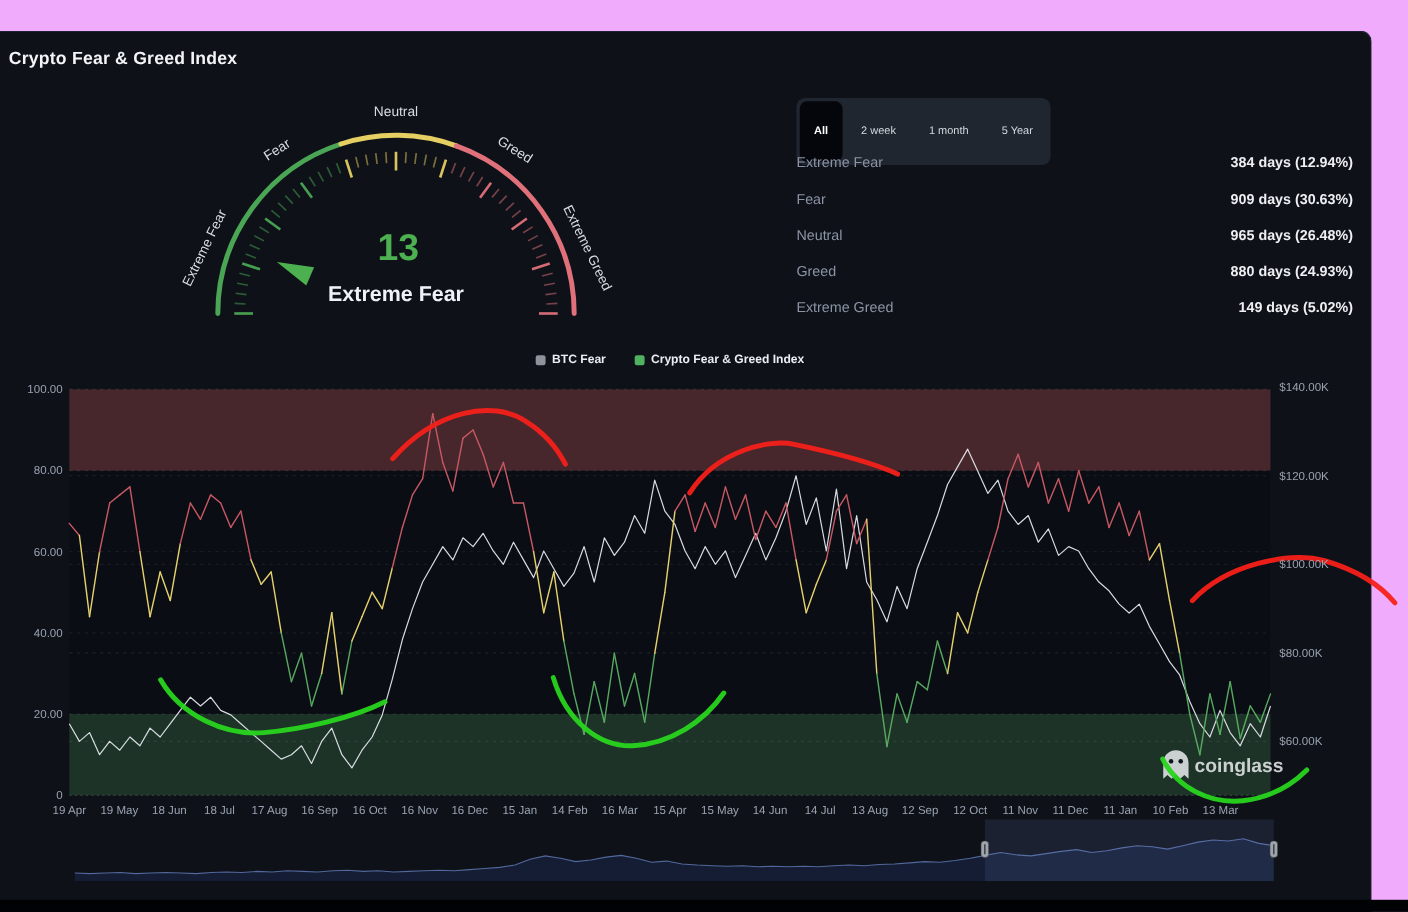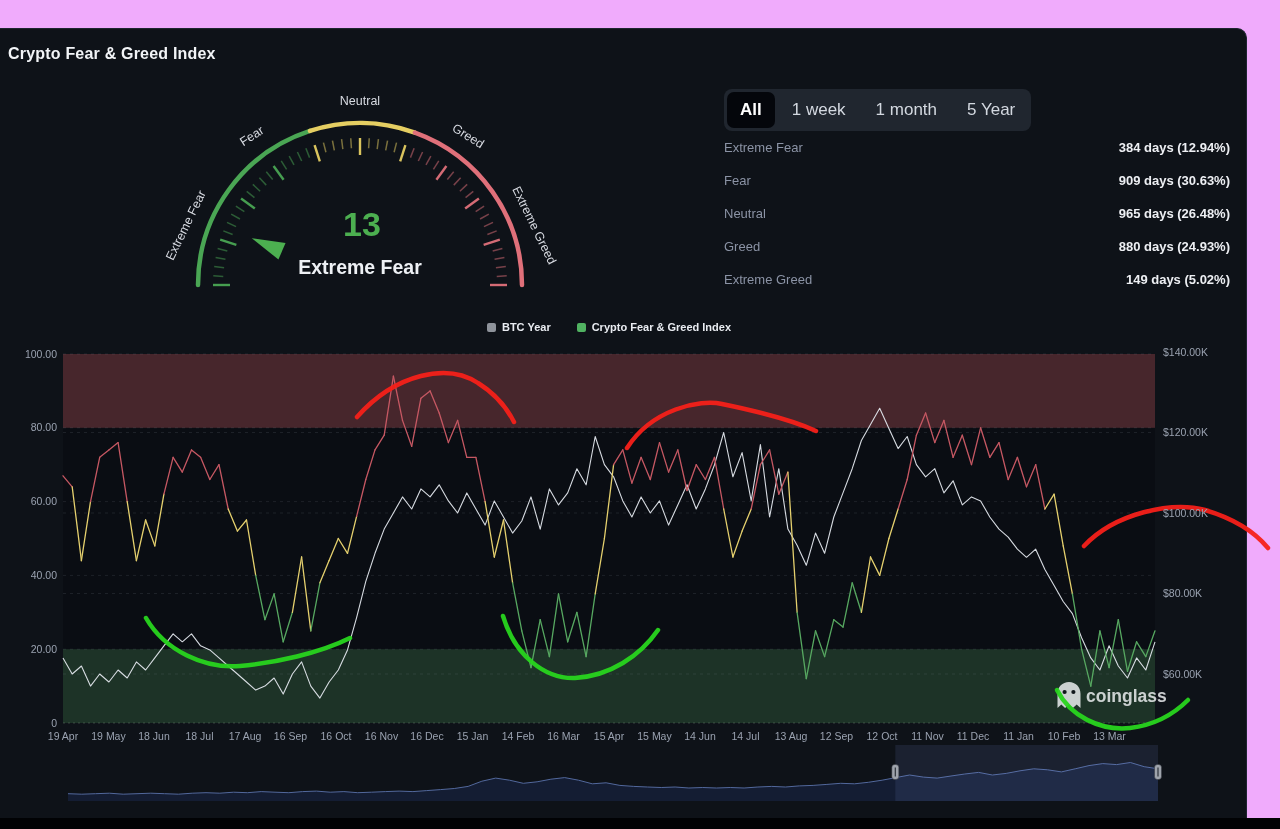--- a/index.html
+++ b/index.html
@@ -5,21 +5,21 @@
   html,body{margin:0;padding:0;background:#000;}
   .screen{position:relative;width:1280px;height:829px;background:#f0abfc;overflow:hidden;
           font-family:"Liberation Sans",sans-serif;}
   .panel{position:absolute;left:0;top:28px;width:1246px;height:801px;background:#0e1218;
          border:1px solid #1e2530;border-left:none;border-bottom:none;border-radius:0 10px 0 0;}
   .page-title{position:absolute;left:8px;top:16px;margin:0;font-size:16px;font-weight:bold;
               color:#f2f4f7;letter-spacing:.2px;}
   .gauge-wrap{position:absolute;left:150px;top:57px;width:420px;height:215px;}
   .tabs{position:absolute;left:724px;top:60px;display:inline-flex;align-items:center;gap:4px;
         background:#20262f;border-radius:8px;padding:3px;}
-  .tab{font-size:17px;color:#d3d8e0;padding:8px 13px;border-radius:7px;cursor:pointer;white-space:nowrap;text-align:center;}
+  .tab{font-size:10px;color:#d3d8e0;padding:22px 13px;border-radius:7px;cursor:pointer;white-space:nowrap;text-align:center;}
   .tab.active{background:#04060b;color:#fff;font-weight:bold;}
   .stats{position:absolute;left:724px;top:102px;width:506px;}
   .stat-row{display:flex;justify-content:space-between;align-items:center;height:33px;}
   .stat-lbl{font-size:13px;color:#8b93a5;}
   .stat-val{font-size:13px;color:#edeff3;font-weight:bold;text-align:right;}
   .legend{position:absolute;left:0;top:292px;width:1218px;display:flex;justify-content:center;
           gap:26px;align-items:center;}
   .legend-item{display:flex;align-items:center;gap:6px;cursor:pointer;}
   .legend-item .sw{width:9px;height:9px;border-radius:2px;display:inline-block;}
   .legend-item .lb{font-size:11px;font-weight:bold;color:#e9ecf1;}
@@ -97,21 +97,21 @@
           <text x="210" y="19" font-size="12.5" fill="#d8dbe2" text-anchor="middle" font-weight="normal" transform="rotate(0.0 210 15)">Neutral</text>
           <text x="318.15248642181507" y="54.14087303500966" font-size="12.5" fill="#d8dbe2" text-anchor="middle" font-weight="normal" transform="rotate(32.4 318.15248642181507 50.14087303500966)">Greed</text>
           <text x="384.0797060242684" y="143.39919505154052" font-size="12.5" fill="#d8dbe2" text-anchor="middle" font-weight="normal" transform="rotate(64.0 384.0797060242684 139.39919505154052)">Extreme Greed</text>
           <text x="212" y="150" font-size="34" fill="#4caf50" text-anchor="middle" font-weight="bold">13</text>
           <text x="210" y="188" font-size="19.5" fill="#eef1f5" text-anchor="middle" font-weight="bold">Extreme Fear</text>
         </svg>
     </div>
 
     <div class="tabs" id="tabs">
         <div class="tab active">All</div>
-        <div class="tab">1 week</div>
+        <div class="tab">2 week</div>
         <div class="tab">1 month</div>
         <div class="tab">5 Year</div>
       </div>
     <div class="stats" id="stats">
         <div class="stat-row">
           <span class="stat-lbl">Extreme Fear</span>
           <span class="stat-val">384 days (12.94%)</span>
         </div>
         <div class="stat-row">
           <span class="stat-lbl">Fear</span>
@@ -126,21 +126,21 @@
           <span class="stat-val">880 days (24.93%)</span>
         </div>
         <div class="stat-row">
           <span class="stat-lbl">Extreme Greed</span>
           <span class="stat-val">149 days (5.02%)</span>
         </div>
       </div>
     <div class="legend" id="legend">
         <div class="legend-item">
           <span class="sw" style="background: rgb(142, 147, 155);"></span>
-          <span class="lb">BTC Year</span>
+          <span class="lb">BTC Fear</span>
         </div>
         <div class="legend-item">
           <span class="sw" style="background: rgb(80, 178, 97);"></span>
           <span class="lb">Crypto Fear &amp; Greed Index</span>
         </div>
       </div>
 
     <svg id="chart" class="chart-svg" width="1280" height="412" viewBox="0 338 1280 412">
         <rect x="63" y="353" width="1092" height="369" fill="#0a0d13"></rect>
         <rect x="63" y="353" width="1092" height="73.80000000000001" fill="rgba(196,90,98,0.33)"></rect>

